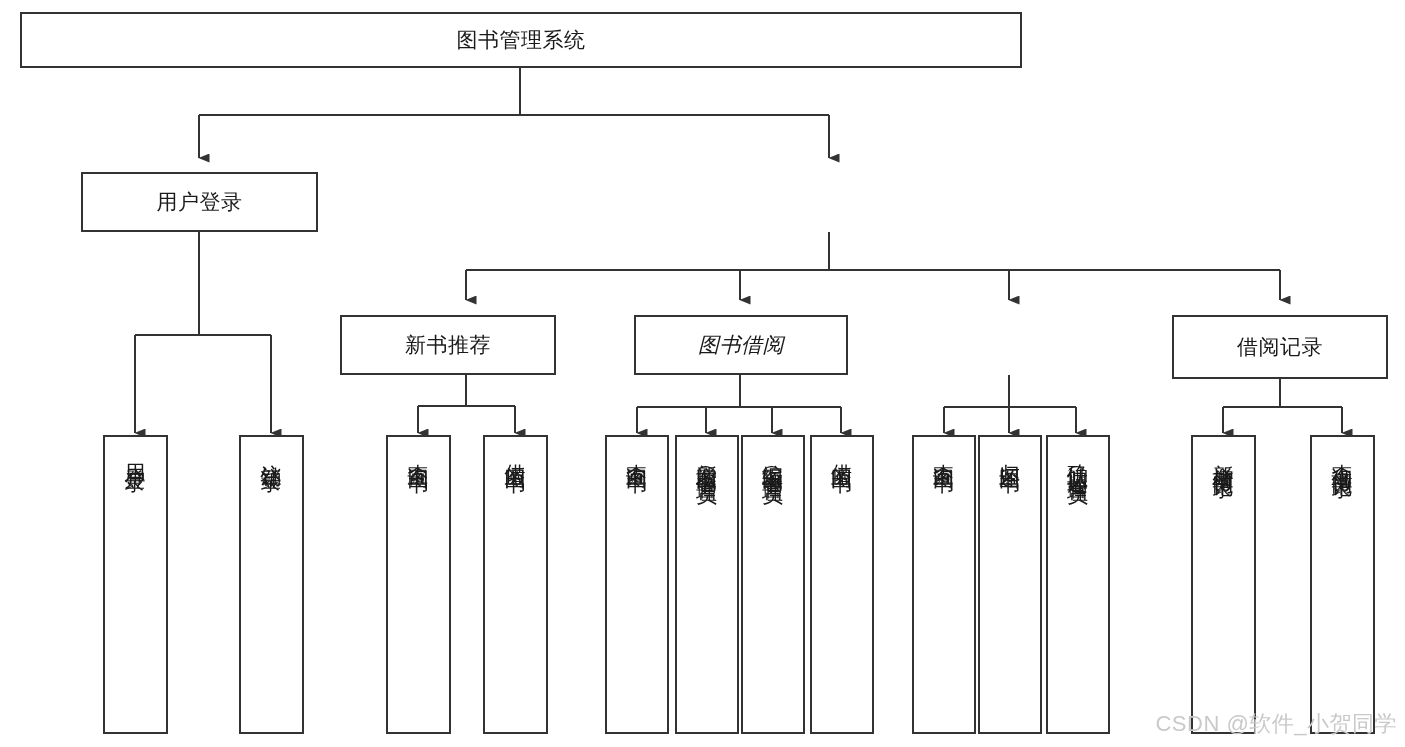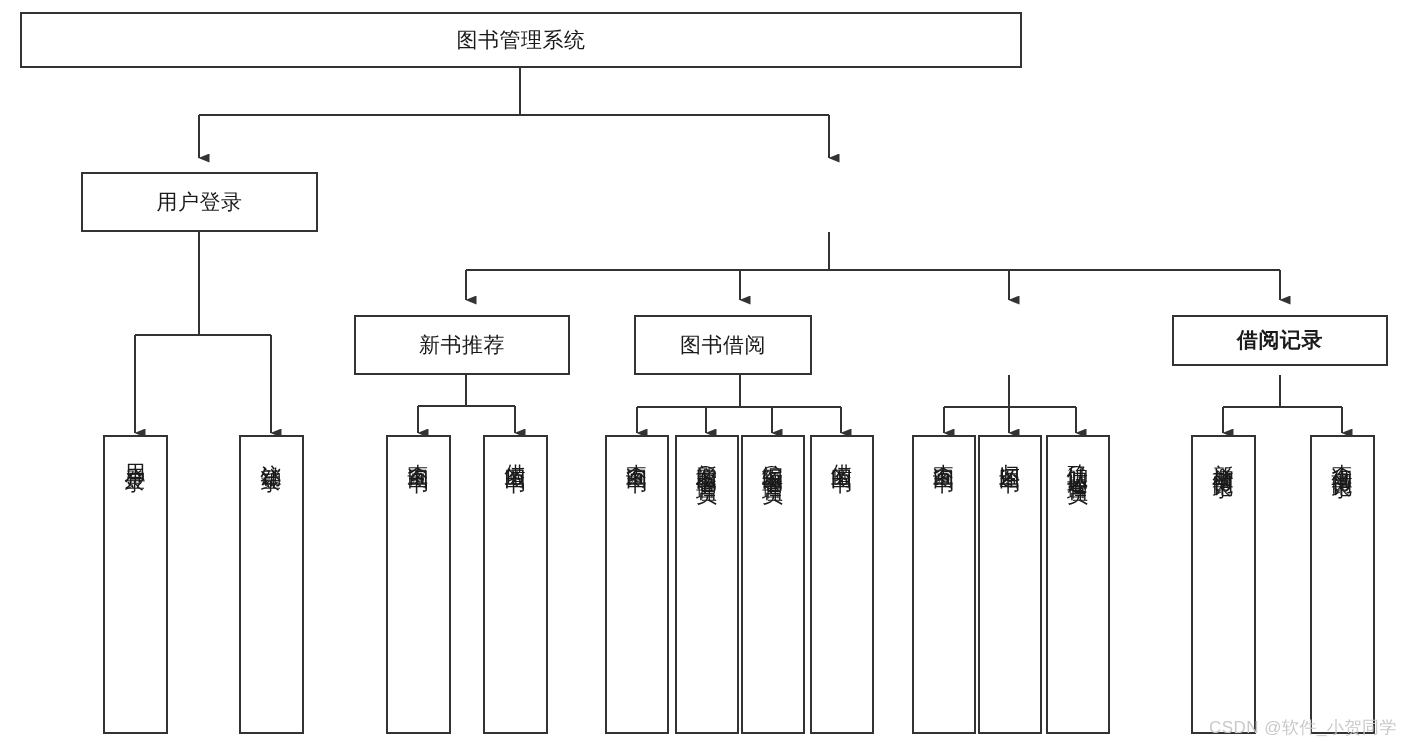--- a/index.html
+++ b/index.html
@@ -54,21 +54,21 @@
     writing-mode: vertical-rl;
     text-orientation: upright;
     font-size: 21px;
     letter-spacing: 3px;
     line-height: 1.0;
   }
   #watermark {
     position: absolute;
     right: 8px;
     bottom: 8px;
-    font-size: 17px;
+    font-size: 22px;
     color: #c9c9c9;
     letter-spacing: 0.5px;
     white-space: nowrap;
     user-select: none;
   }
 </style>
 </head>
 <body>
 
 <div id="diagram-root">
@@ -124,27 +124,27 @@
   </svg>
 
   <div class="node horizontal" style="left:20px; top:12px; width:1002px; height:56px;">
     <span class="node-label">图书管理系统</span>
   </div>
 
   <div class="node horizontal" style="left:81px; top:172px; width:237px; height:60px;">
     <span class="node-label">用户登录</span>
   </div>
 
-  <div class="node horizontal" style="left:354px; top:315px; width:216px; height:60px;">
+  <div class="node horizontal" style="left:340px; top:315px; width:216px; height:60px;">
     <span class="node-label">新书推荐</span>
   </div>
-  <div class="node horizontal" style="left:634px; top:315px; width:178px; height:60px;">
+  <div class="node horizontal" style="left:634px; top:315px; width:214px; height:60px;font-style:italic;">
     <span class="node-label">图书借阅</span>
   </div>
-  <div class="node horizontal" style="left:1172px; top:315px; width:216px; height:51px;font-weight:bold;">
+  <div class="node horizontal" style="left:1172px; top:315px; width:216px; height:64px;">
     <span class="node-label">借阅记录</span>
   </div>
 
   <div class="node vertical" style="left:103px; top:435px; width:65px; height:299px;">
     <span class="node-label">用户登录</span>
   </div>
   <div class="node vertical" style="left:239px; top:435px; width:65px; height:299px;">
     <span class="node-label">注销登录</span>
   </div>
 

